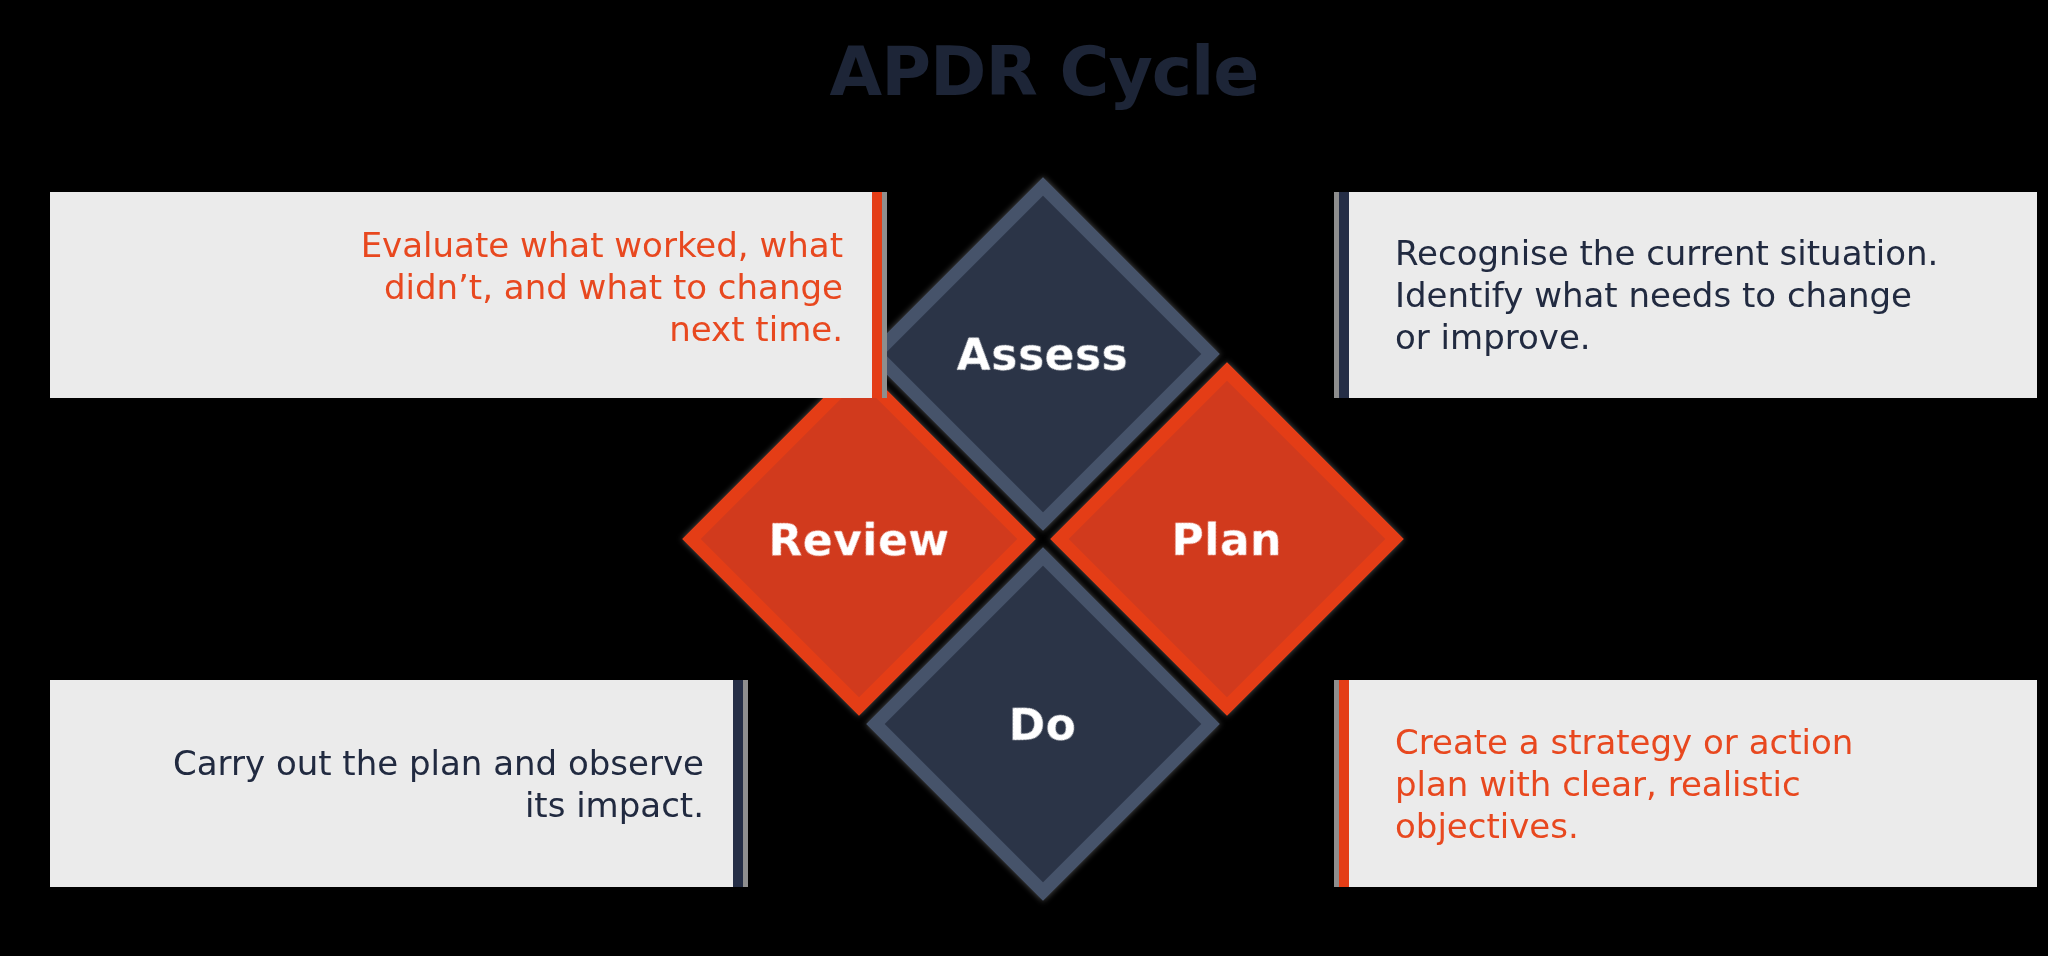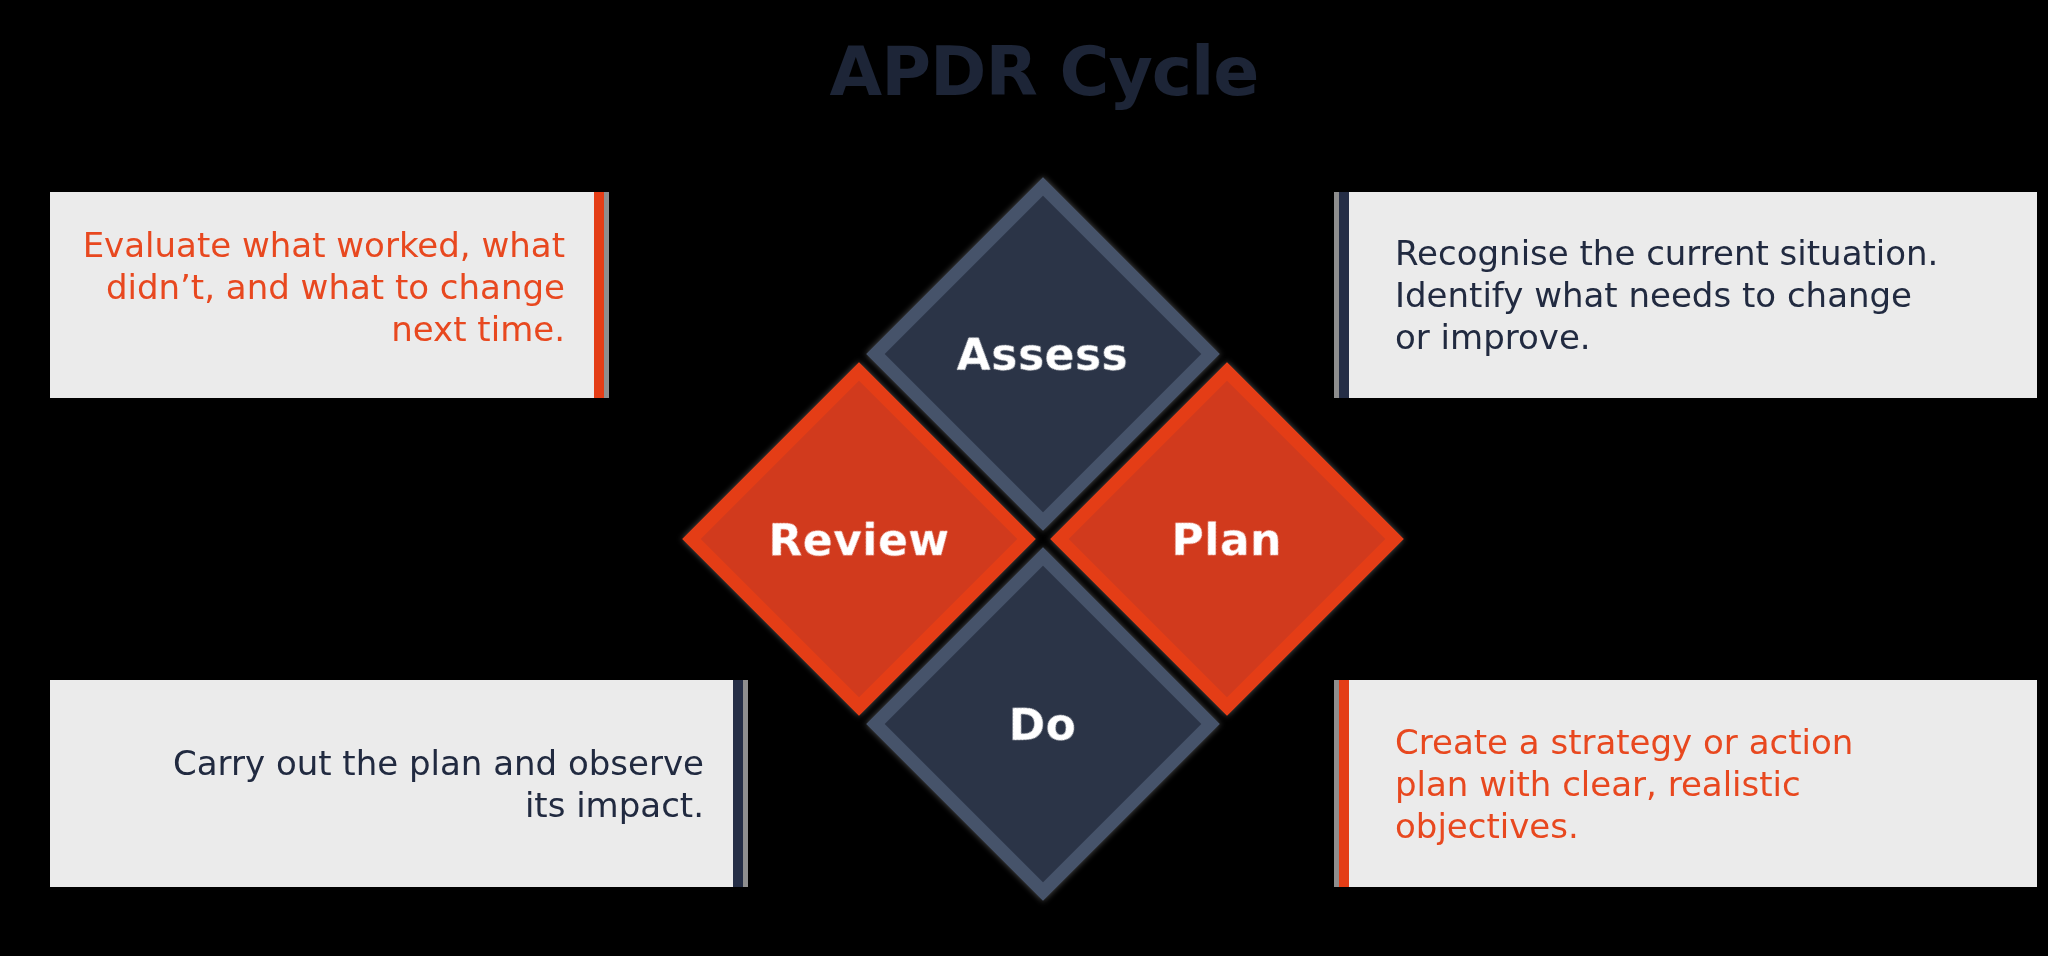--- a/index.html
+++ b/index.html
@@ -81,21 +81,21 @@
     bottom: 0;
     width: 10px;
   }
   .note.bar-right .bar { right: 0; box-shadow: 5px 0 0 #8e8e8e; }
   .note.bar-left  .bar { left: 0;  box-shadow: -5px 0 0 #8e8e8e; }
   .note.accent-red .bar  { background: var(--red-border, #e8401a); }
   .note.accent-navy .bar { background: var(--navy-bar, #252e46); }
   .note.accent-red .text  { color: var(--red-text, #e8481f); }
   .note.accent-navy .text { color: var(--navy-text, #212a40); }
 
-  #n-review { left: 30px;   top: 192px; width: 554px; height: 206px; padding: 0 39px 16px 30px; }
+  #n-review { left: 30px;   top: 192px; width: 832px; height: 206px; padding: 0 39px 16px 30px; }
   #n-assess { left: 1319px; top: 192px; width: 698px; height: 206px; padding: 0 42px 0 56px; }
   #n-do     { left: 30px;   top: 680px; width: 693px; height: 207px; padding: 0 39px 0 30px; }
   #n-plan   { left: 1319px; top: 680px; width: 698px; height: 207px; padding: 0 30px 0 56px; }
 </style>
 </head>
 <body>
 
 <div class="stage">
 
   <div class="page-title">APDR Cycle</div>

